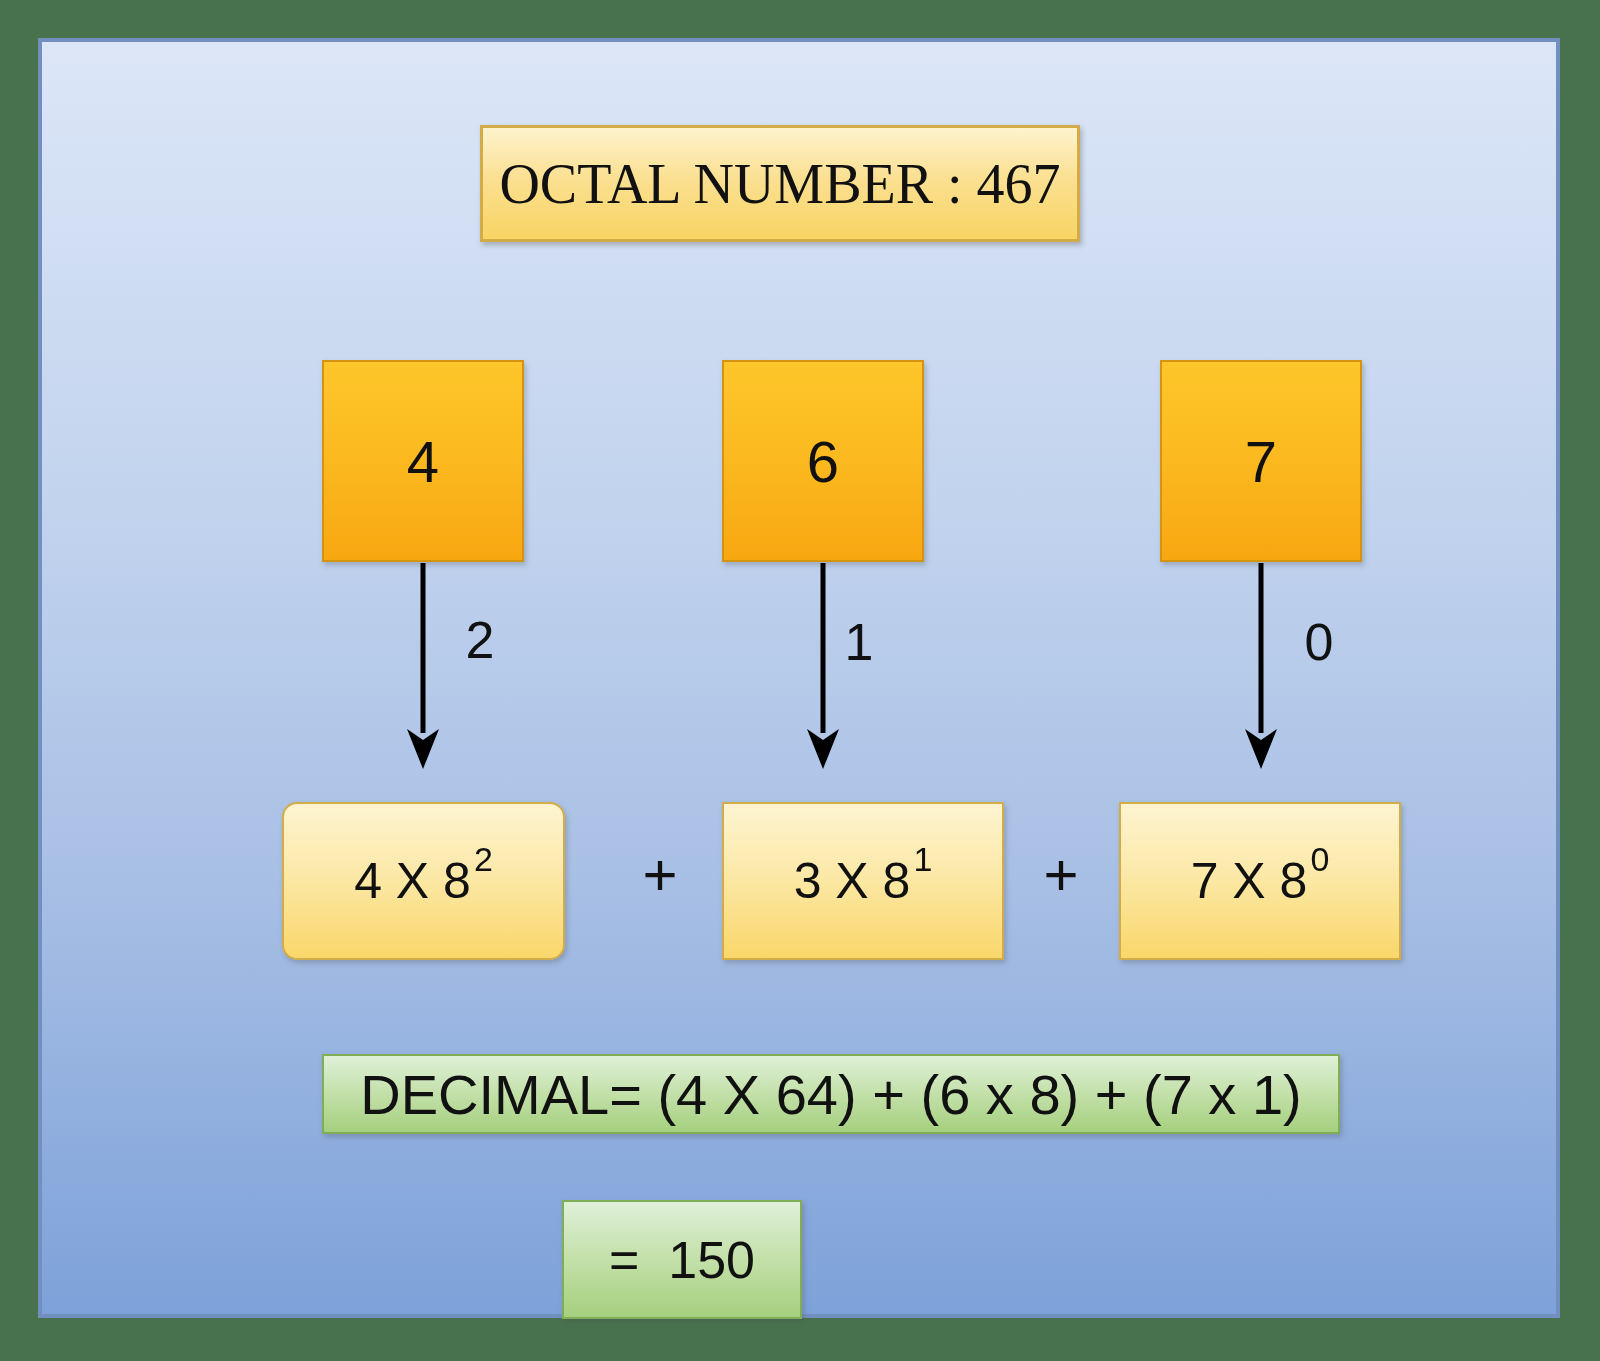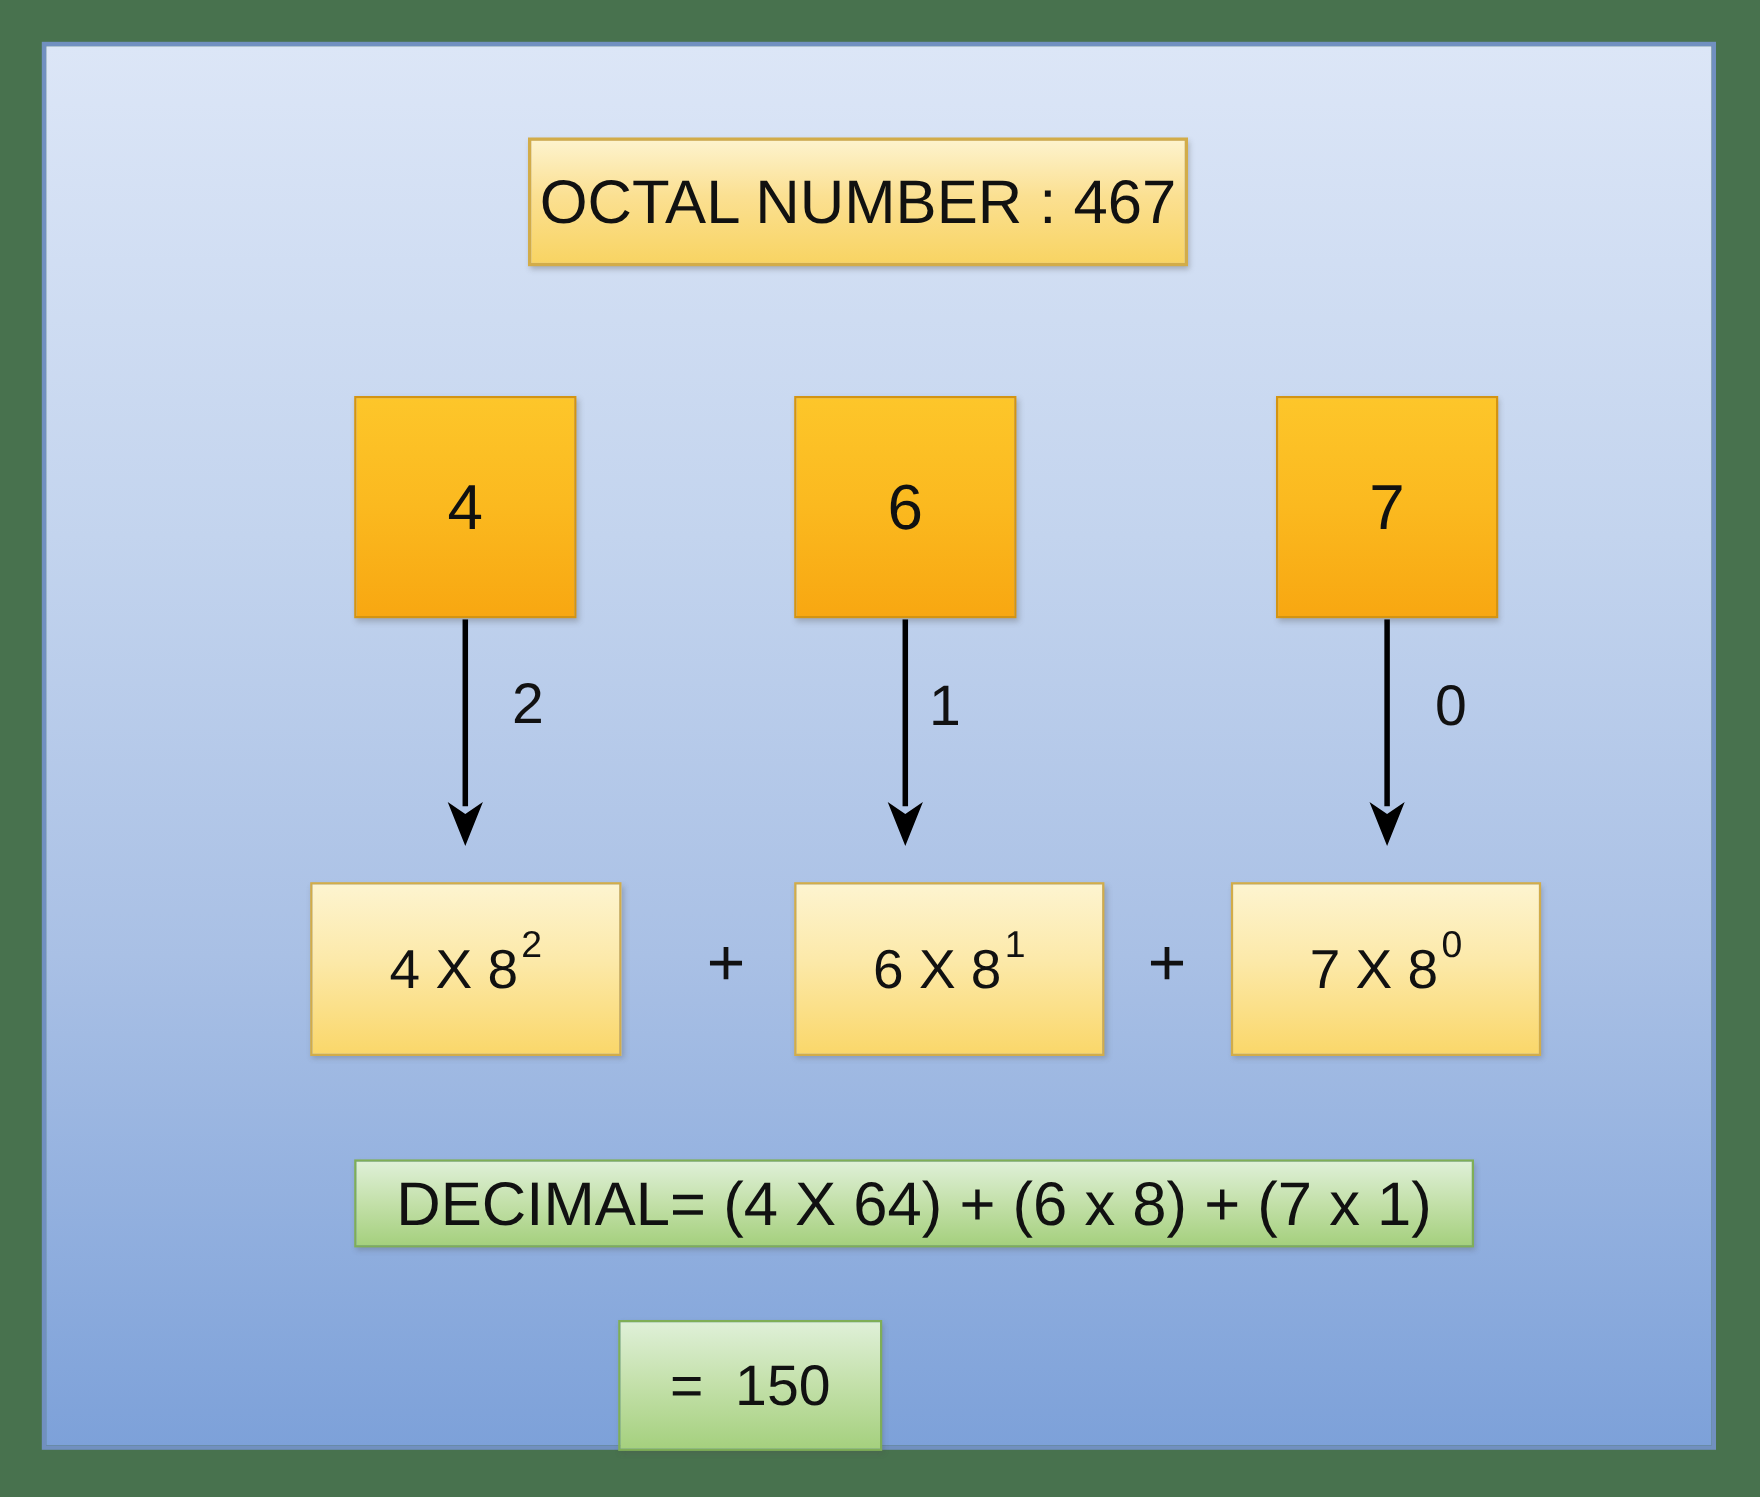--- a/index.html
+++ b/index.html
@@ -26,20 +26,21 @@
     justify-content: center;
     box-sizing: border-box;
   }
   .title-box {
     left: 438px; top: 83px;
     width: 600px; height: 117px;
     background: linear-gradient(180deg, #fdf3cd 0%, #fbe092 45%, #f8d463 100%);
     border: 3px solid #d2ac49;
     box-shadow: 2px 3px 5px rgba(80,80,80,0.35);
     font-size: 56px;
+    font-family: Liberation Serif, serif;
   }
   .digit-box {
     top: 318px;
     width: 202px; height: 202px;
     background: linear-gradient(180deg, #fdc62a 0%, #fbb91f 50%, #f8a711 100%);
     border: 2px solid #d49411;
     box-shadow: 2px 3px 5px rgba(80,80,80,0.3);
     font-size: 58px;
   }
   .digit-box.d0 { left: 280px; }
@@ -63,21 +64,21 @@
   .power-label.p1 { left: 817px; top: 571px; }
   .power-label.p2 { left: 1277px; top: 571px; }
   .term-box {
     top: 760px;
     height: 158px;
     background: linear-gradient(180deg, #fdf4d0 0%, #fce9a9 45%, #fad76a 100%);
     border: 2px solid #d2ac49;
     box-shadow: 2px 3px 5px rgba(80,80,80,0.3);
     font-size: 50px;
   }
-  .term-box.t0 { left: 240px; width: 283px; }
+  .term-box.t0 { left: 240px; width: 283px; border-radius: 15px; }
   .term-box.t1 { left: 680px; width: 282px; }
   .term-box.t2 { left: 1077px; width: 282px; text-align: center; }
   .term-box .exp {
     font-size: 34px;
     position: relative;
     top: -22px;
     margin-left: 3px;
   }
   .plus {
     position: absolute;
@@ -142,21 +143,21 @@
 
     <div class="power-label p0">2</div>
     <div class="power-label p1">1</div>
     <div class="power-label p2">0</div>
 
     <div class="box term-box t0">
       <span>4 X 8</span>
         <span class="exp">2</span>
     </div>
     <div class="box term-box t1">
-      <span>6 X 8</span>
+      <span>3 X 8</span>
         <span class="exp">1</span>
     </div>
     <div class="box term-box t2">
       <span>7 X 8</span>
         <span class="exp">0</span>
     </div>
 
     <div class="plus pl0">+</div>
     <div class="plus pl1">+</div>
 

